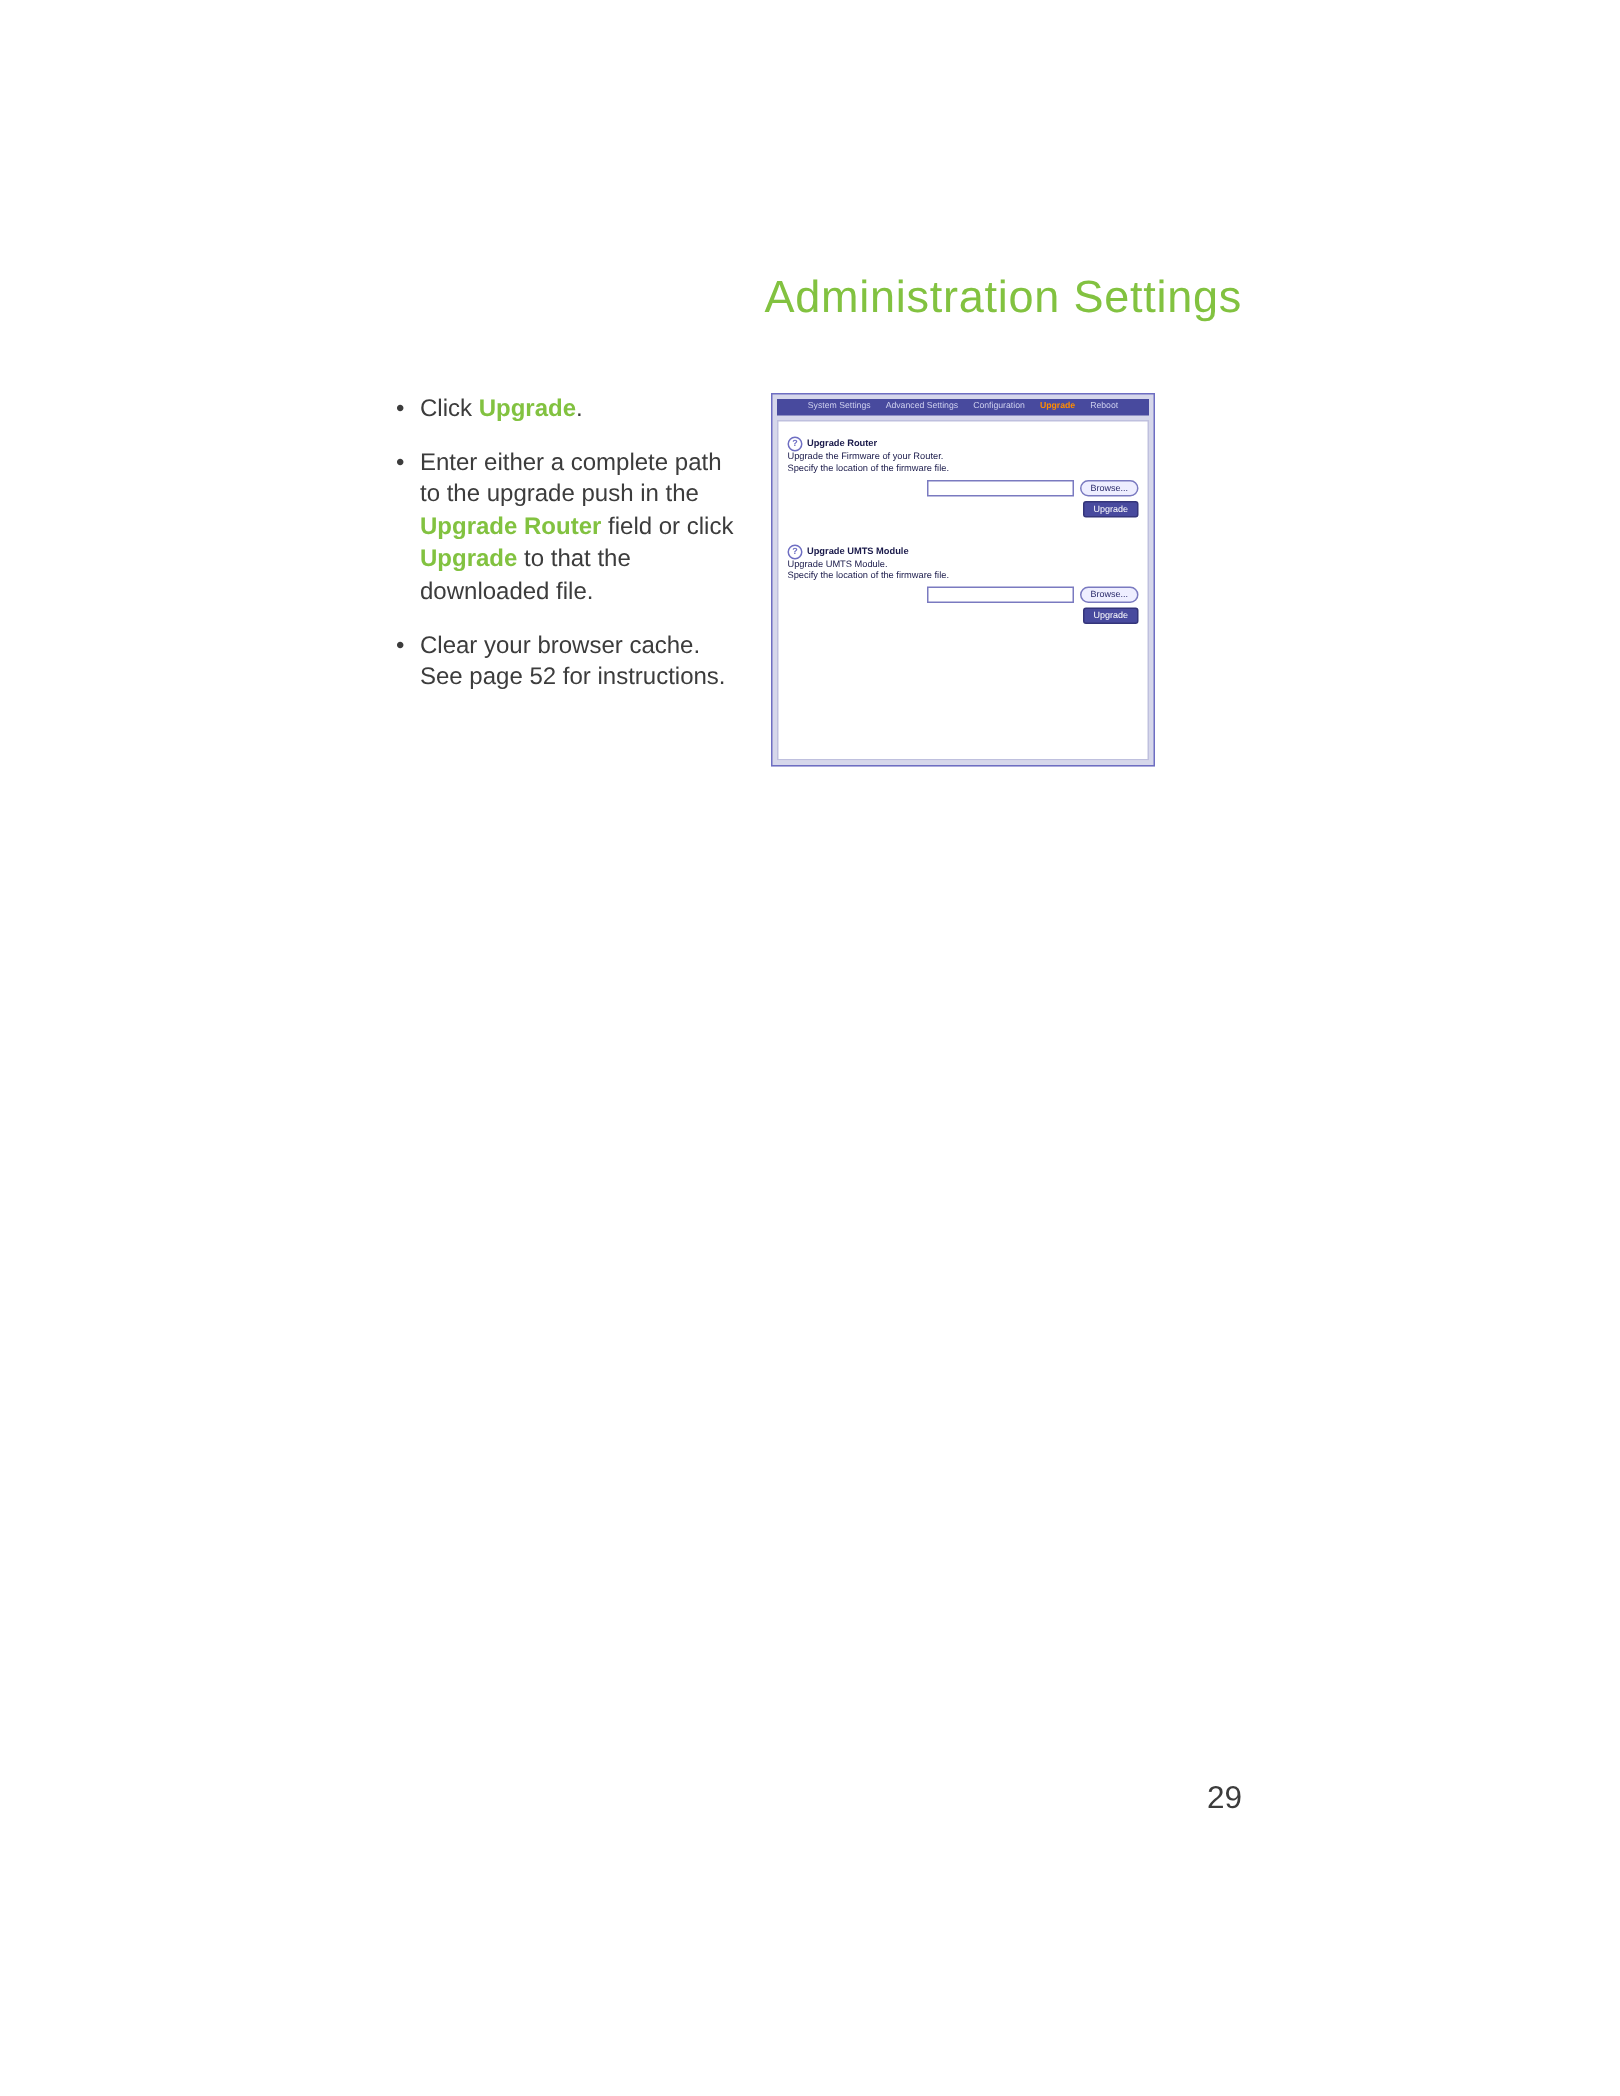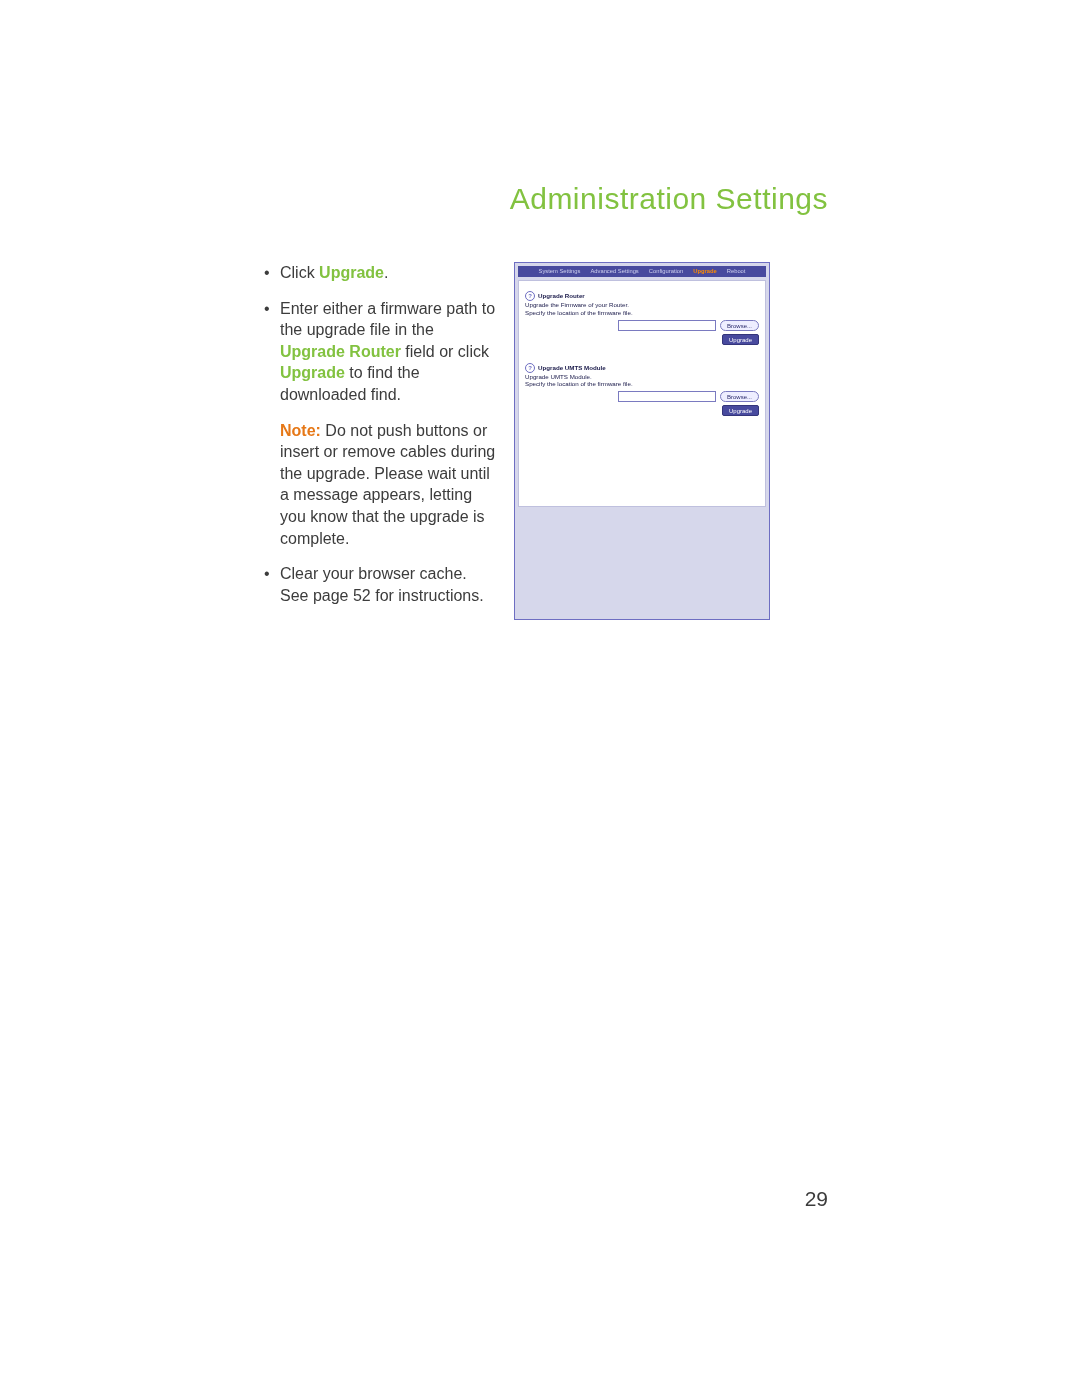--- a/index.html
+++ b/index.html
@@ -34,26 +34,23 @@
 <div class="page">
   <div class="page-title">Administration Settings</div>
 
   <div class="body-wrap">
     <div class="text-col">
       <ul class="bullets">
         <li>
           <span>Click </span><span class="green-bold">Upgrade</span><span>.</span>
         </li>
         <li>
-          <span>Enter either a firmware path to the upgrade file in the </span><span class="green-bold">Upgrade Router</span><span> field or click </span><span class="green-bold">Upgrade</span><span> to find the downloaded find.</span>
+          <span>Enter either a complete path to the upgrade push in the </span><span class="green-bold">Upgrade Router</span><span> field or click </span><span class="green-bold">Upgrade</span><span> to that the downloaded file.</span>
         </li>
       </ul>
-      <div class="note-block">
-        <span class="orange-bold">Note:</span><span> Do not push buttons or insert or remove cables during the upgrade. Please wait until a message appears, letting you know that the upgrade is complete.</span>
-      </div>
       <ul class="bullets">
         <li>Clear your browser cache. See page 52 for instructions.</li>
       </ul>
     </div>
 
     <div class="shot-col">
       <div class="router-ui">
         <div class="router-tabs">
           <span class="tab">System Settings</span>
           <span class="tab">Advanced Settings</span>

